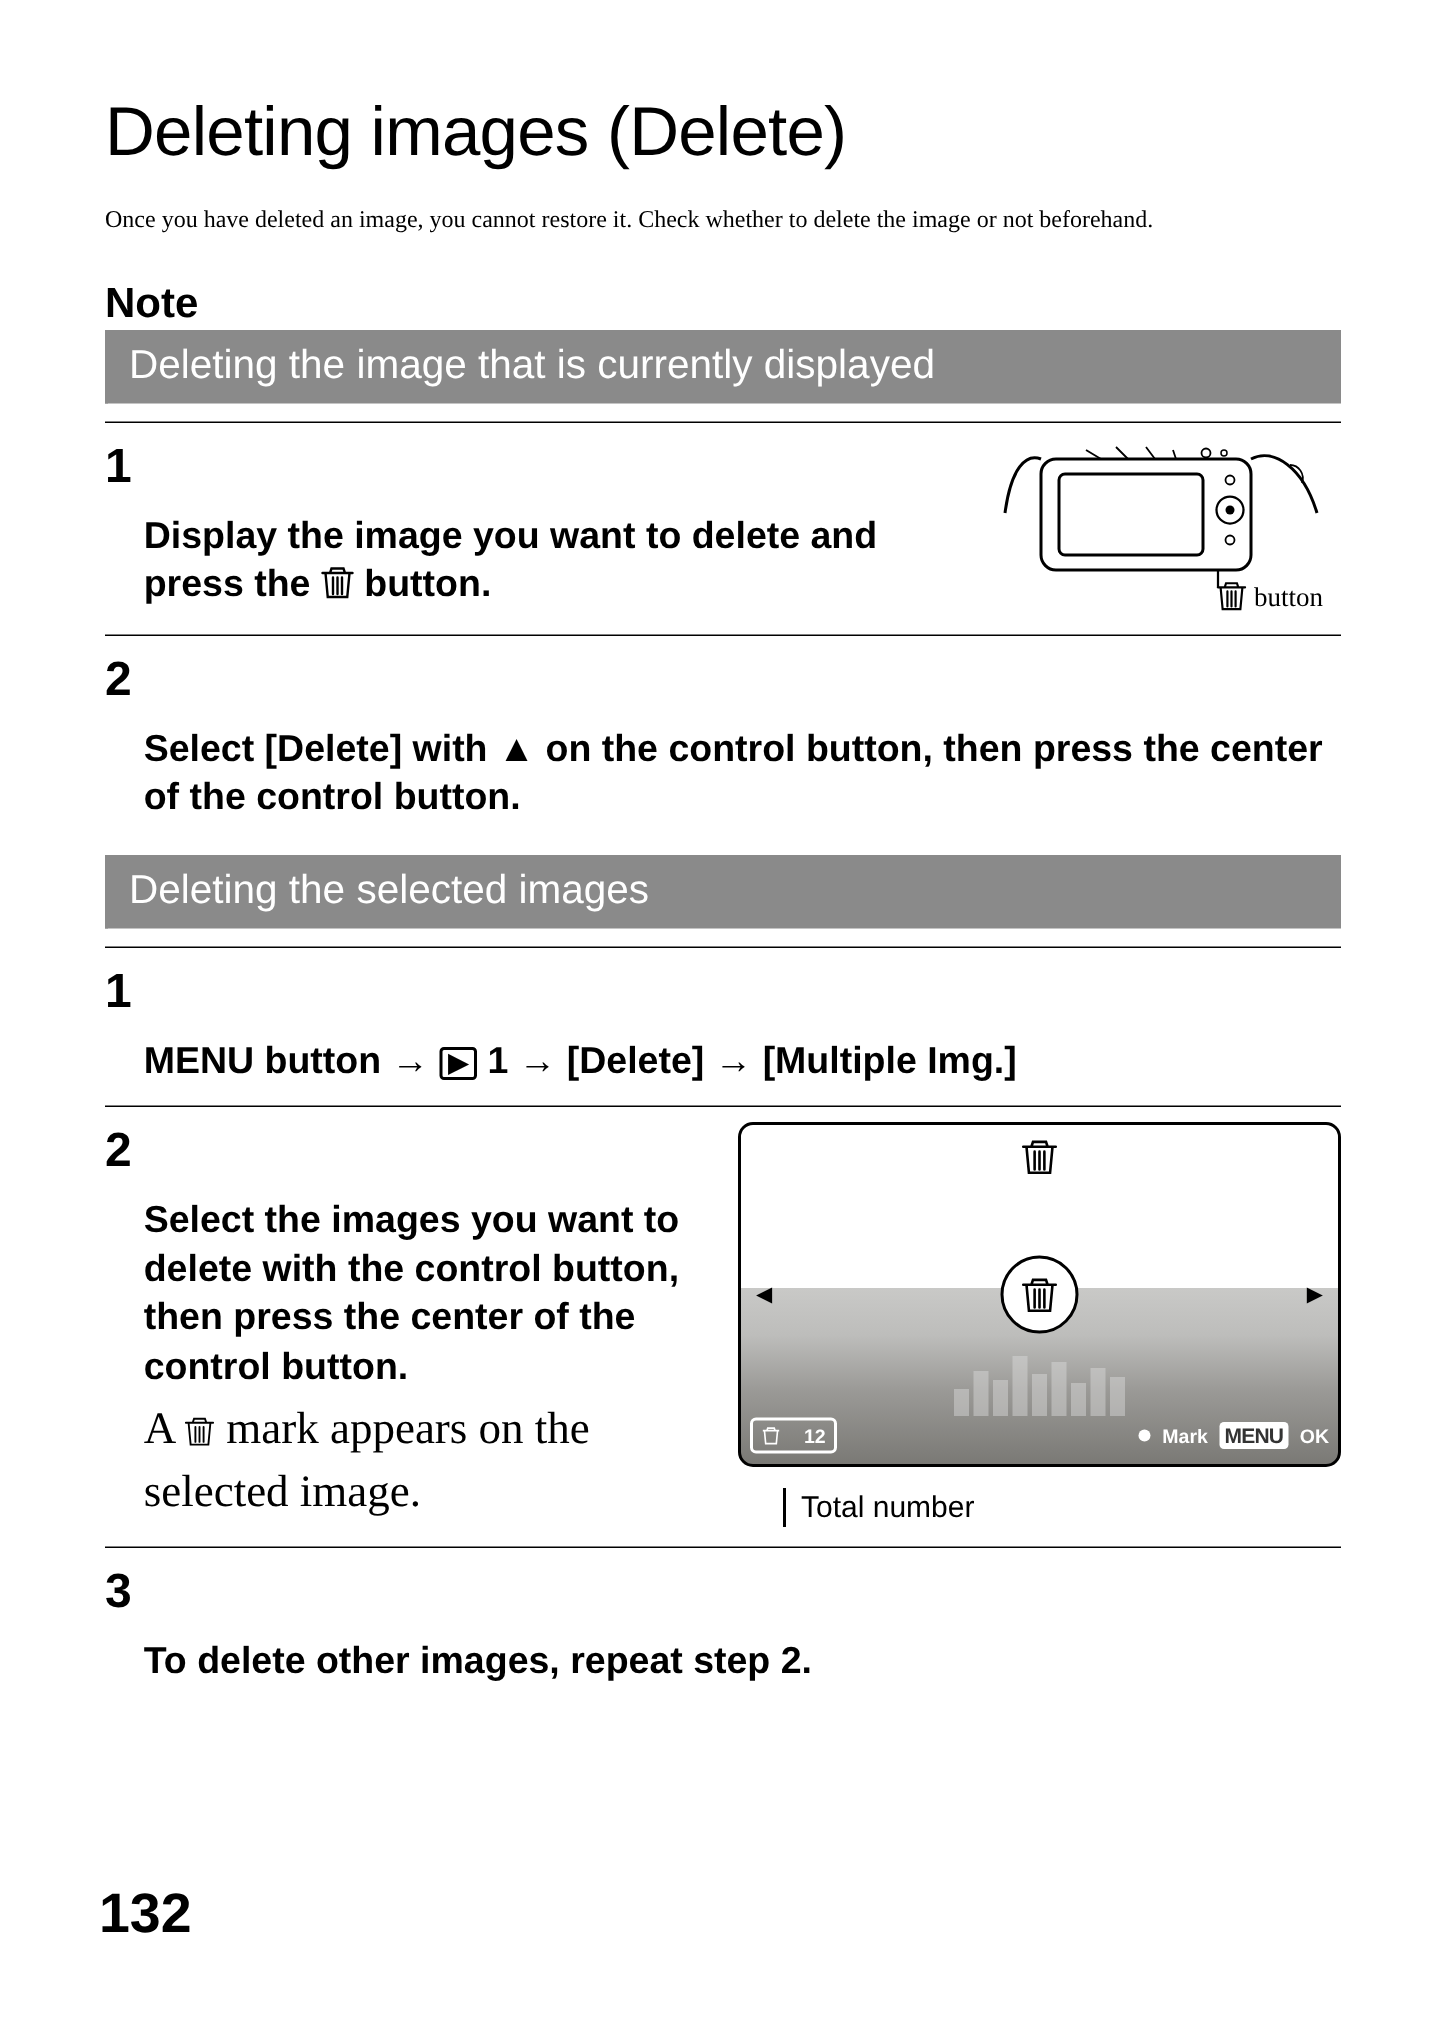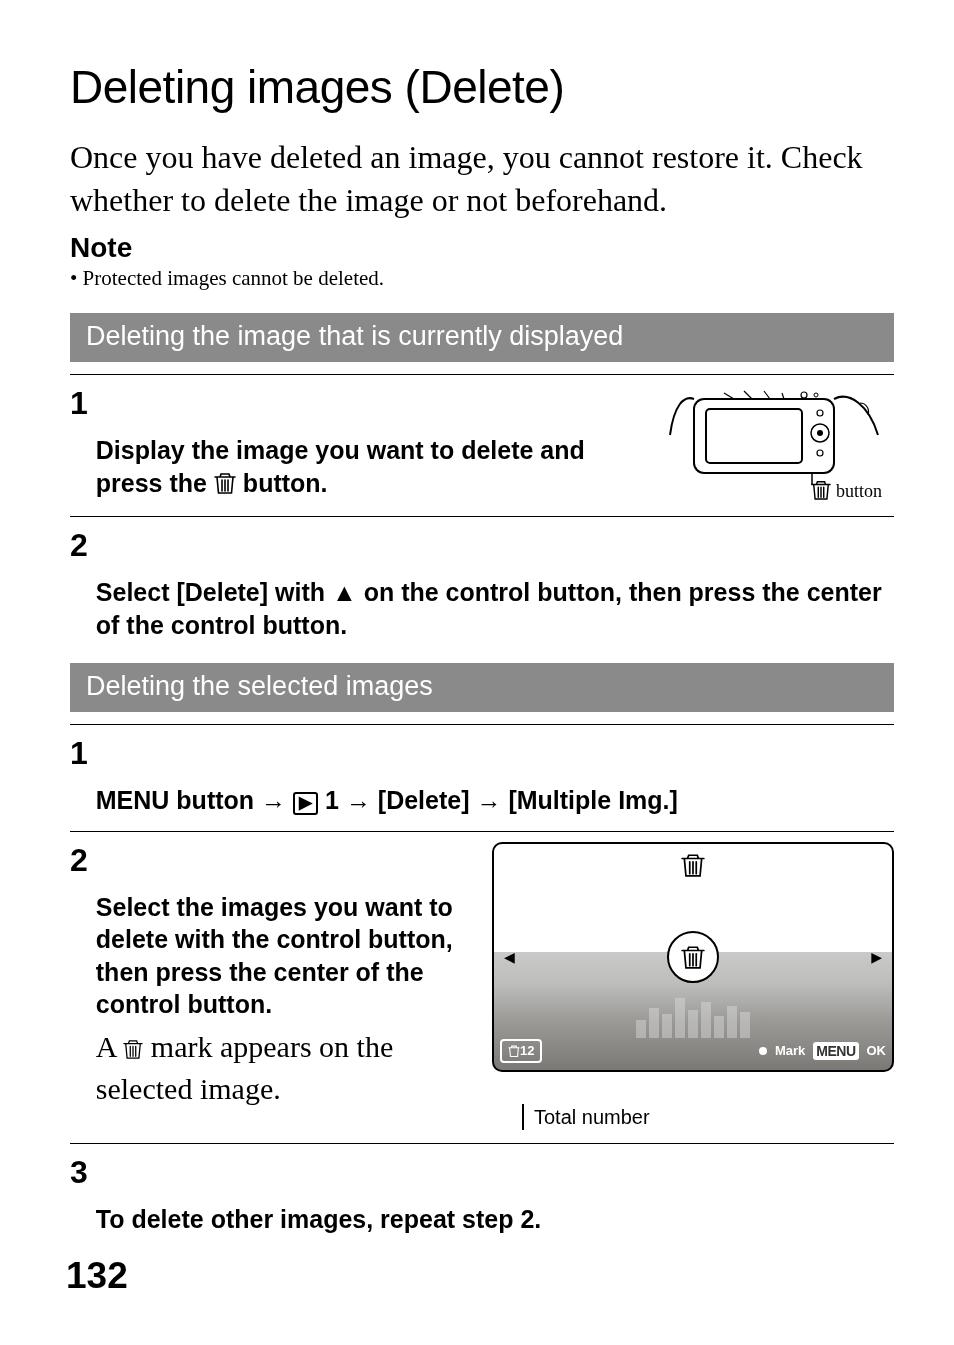--- a/index.html
+++ b/index.html
@@ -12,23 +12,23 @@
     position: relative;
   }
   .title {
     font-family: Arial, Helvetica, sans-serif;
     font-weight: 400;
     font-size: 46px;
     letter-spacing: -0.5px;
     margin-bottom: 22px;
   }
   .intro {
-    font-size: 32px;
+    font-size: 16px;
     line-height: 1.35;
-    margin-bottom: 10px;
+    margin-bottom: 28px;
   }
   .note-head {
     font-family: Arial, Helvetica, sans-serif;
     font-weight: 700;
     font-size: 28px;
     margin-bottom: 2px;
   }
   .note-body {
     font-size: 21px;
     margin-bottom: 22px;
@@ -131,40 +131,40 @@
   .tri-l { left: 10px; }
   .tri-r { right: 10px; }
   .footer-bar {
     position: absolute; left: 6px; right: 6px; bottom: 6px;
     height: 26px; display:flex; align-items:center;
     font-family: Arial, sans-serif; font-size: 13px; font-weight: 700;
     color: #fff;
   }
   .footer-count {
     border: 2px solid #fff; border-radius: 4px;
-    padding: 0 6px; display:flex; align-items:center; gap:0;
+    padding: 0 6px; display:flex; align-items:center; gap:16px;
     height: 24px;
   }
   .footer-right { margin-left:auto; display:flex; align-items:center; gap:8px; }
   .menu-chip {
     background: #fff; color:#333; border-radius: 3px;
     font-size: 14px; padding: 1px 3px; font-weight: 900;
     letter-spacing: -0.5px;
   }
   .dot { width:8px; height:8px; background:#fff; border-radius:50%; display:inline-block; }
   .top-trash-screen {
     position:absolute; left:50%; top:8px; transform:translateX(-50%);
   }
   .leader-line {
     position:absolute; width:2px; background:#000;
   }
   .total-caption {
     font-family: Arial, Helvetica, sans-serif;
     font-size: 20px;
-    margin-top: 34px;
+    margin-top: 16px;
     margin-left: 42px;
   }
   .page-num {
     position: absolute;
     left: 66px;
     bottom: 48px;
     font-family: Arial, Helvetica, sans-serif;
     font-weight: 900;
     font-size: 37px;
   }
@@ -176,21 +176,20 @@
 </style>
 </head>
 <body>
 
 <h1 class="title">Deleting images (Delete)</h1>
 
 <p class="intro">Once you have deleted an image, you cannot restore it. Check whether to delete the image or not beforehand.</p>
 
 <div>
   <div class="note-head">Note</div>
-  <div class="note-body">• Protected images cannot be deleted.</div>
 </div>
 
 <div class="section-bar">Deleting the image that is currently displayed</div>
 
 <div class="step">
   <div class="step-num">1</div>
   <div class="step-body">
     <div class="step-head">
       <span>Display the image you want to delete and press the </span>
       <span class="trash-inline">

